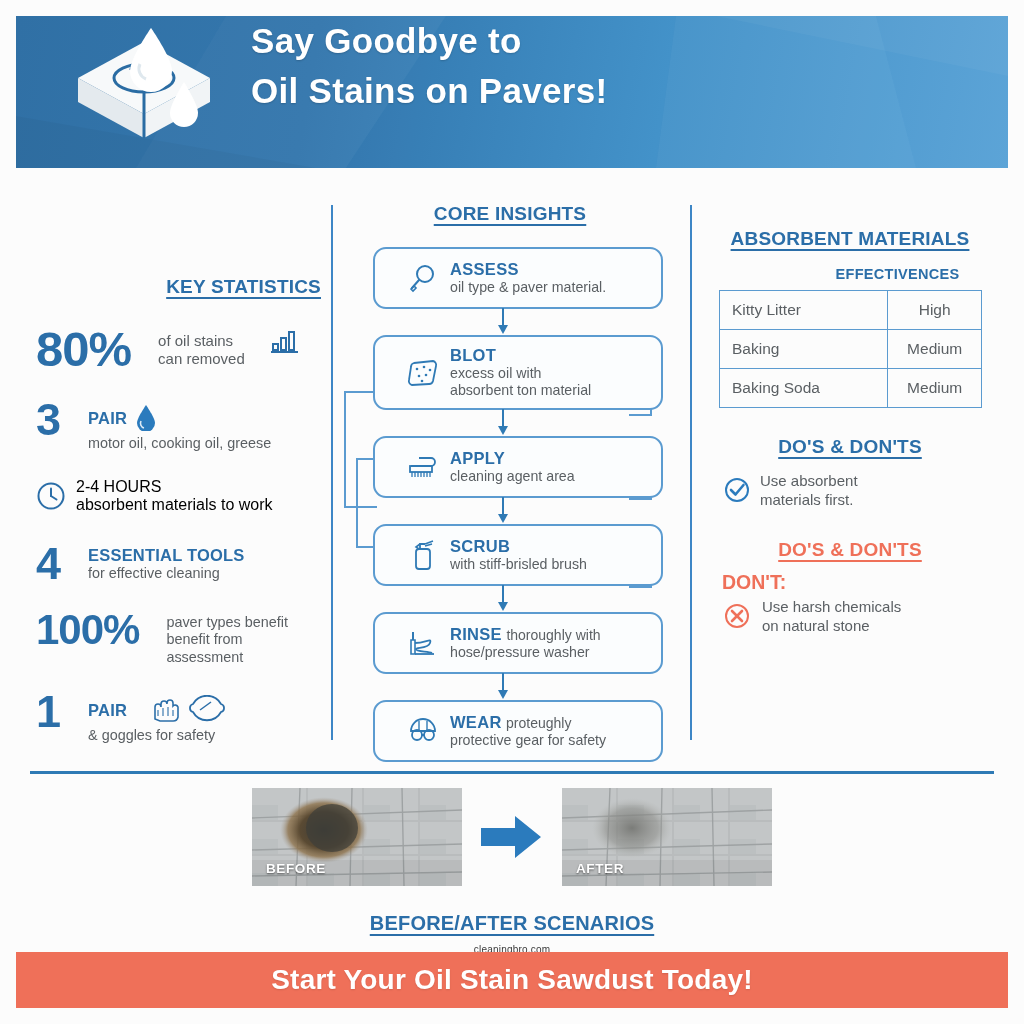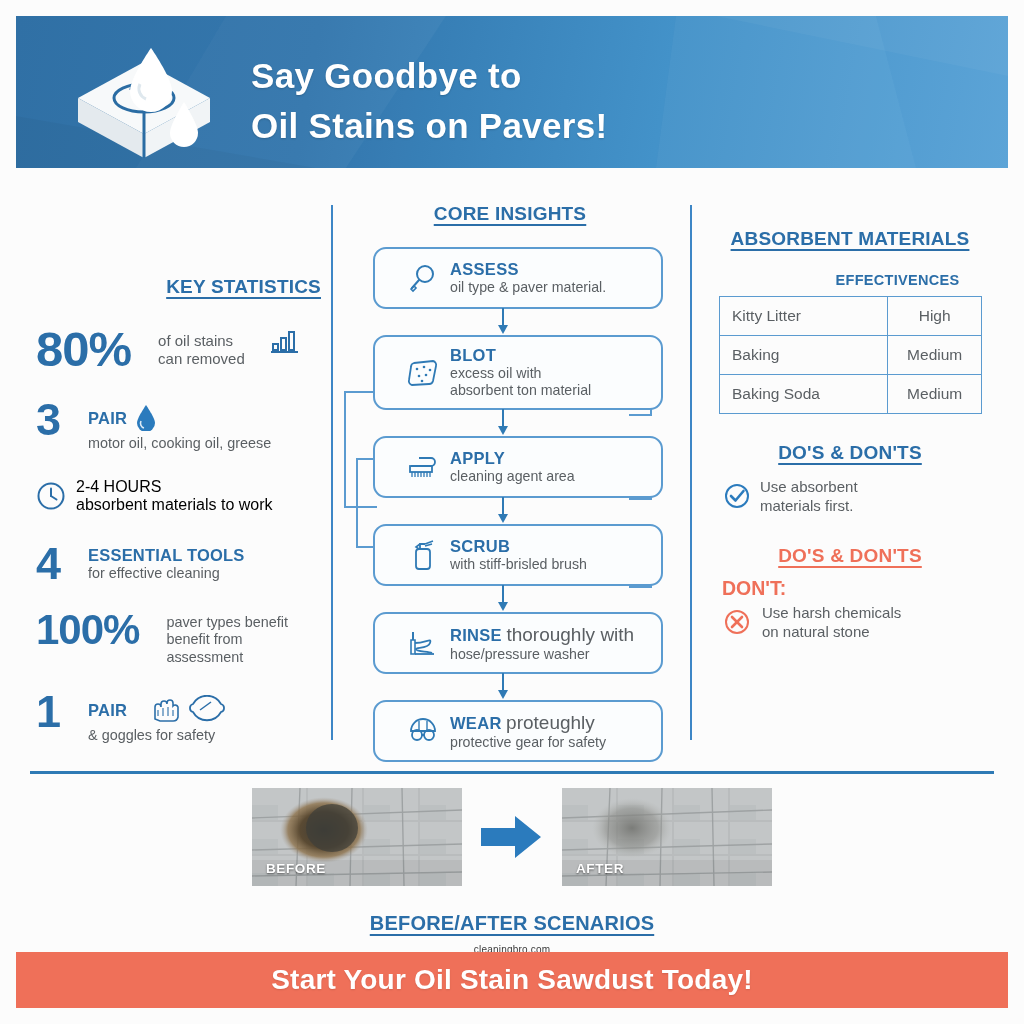--- a/index.html
+++ b/index.html
@@ -16,21 +16,21 @@
     box-sizing:border-box;
   }
 
   
   .header{
     position:absolute;left:16px;top:16px;width:992px;height:152px;
     background:linear-gradient(100deg,#2a6ca3 0%,#2e73ab 30%,#4090c8 65%,#59a3d7 100%);
     overflow:hidden;
   }
   .header .facets{position:absolute;inset:0;}
-  .header-inner{position:relative;display:flex;align-items:center;height:100%;margin-top:9px;}
+  .header-inner{position:relative;display:flex;height:100%;}
   .logo{
     width:175px;height:130px;margin-left:42px;flex:0 0 auto;
     display:flex;align-items:center;justify-content:center;
   }
   .header-titles{margin-left:18px;color:#ffffff;}
   .header-titles .line{
     font-size:35px;font-weight:bold;letter-spacing:0.3px;line-height:1.42;
     text-shadow:0 1px 2px rgba(0,0,0,.18);
   }
 
@@ -75,30 +75,30 @@
     position:relative;
     border:2px solid #5b9bd0;border-radius:13px;background:#fbfdfe;
     display:flex;align-items:center;
     padding:9px 10px 9px 27px;box-sizing:border-box;
     width:290px;margin-left:28px;
   }
   .fbox .ficon{flex:0 0 42px;height:40px;display:flex;align-items:center;justify-content:center;}
   .fbox .ftext{margin-left:6px;}
   .fbox .ftitle{color:#2b6ea8;font-weight:bold;font-size:16.5px;letter-spacing:.3px;}
   .fbox .fdesc{color:#5a5f63;font-size:14.2px;line-height:1.2;}
-  .fbox .finline{color:#5a5f63;font-size:19px;font-weight:normal;}
+  .fbox .finline{color:#5a5f63;font-size:14px;font-weight:normal;}
   .arrow{height:26px;position:relative;}
   .arrow svg{position:absolute;left:150px;top:-1px;}
 
   
   .col-right{position:absolute;left:700px;top:228px;width:300px;}
   .rt-head{text-align:center;}
   .eff-label{
     color:#2b6ea8;font-weight:bold;font-size:14.5px;letter-spacing:.3px;
-    text-align:center;margin:22px 0 8px 95px;
+    text-align:center;margin:16px 0 8px 95px;
   }
   table.abs{border-collapse:collapse;width:263px;margin-left:19px;}
   table.abs td{
     border:1.5px solid #5b9bd0;color:#5a5f63;font-size:15.5px;
     padding:8px 0 8px 12px;height:22px;
   }
   table.abs td.val{text-align:center;padding-left:0;}
   .dd-head{margin-top:28px;text-align:center;}
   .dd-item{display:flex;align-items:center;margin-top:14px;margin-left:24px;}
   .dd-item .dtxt{margin-left:10px;color:#5a5f63;font-size:15px;line-height:1.24;}

